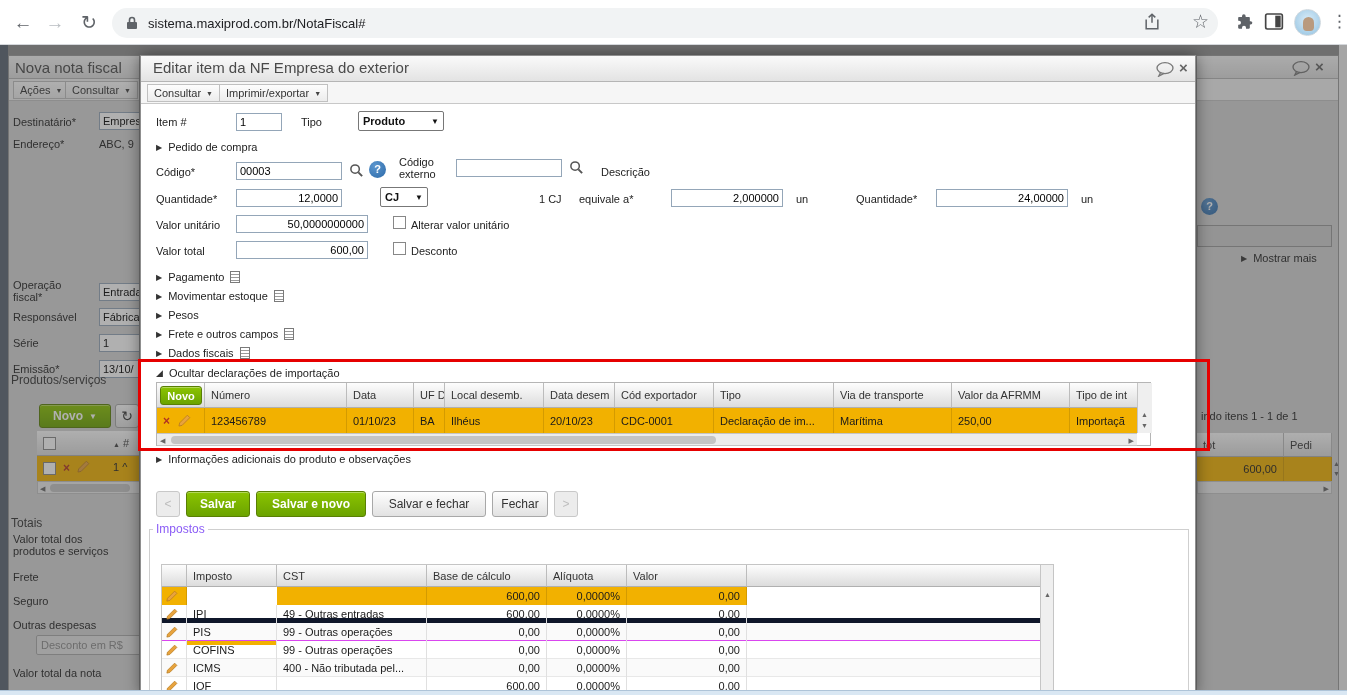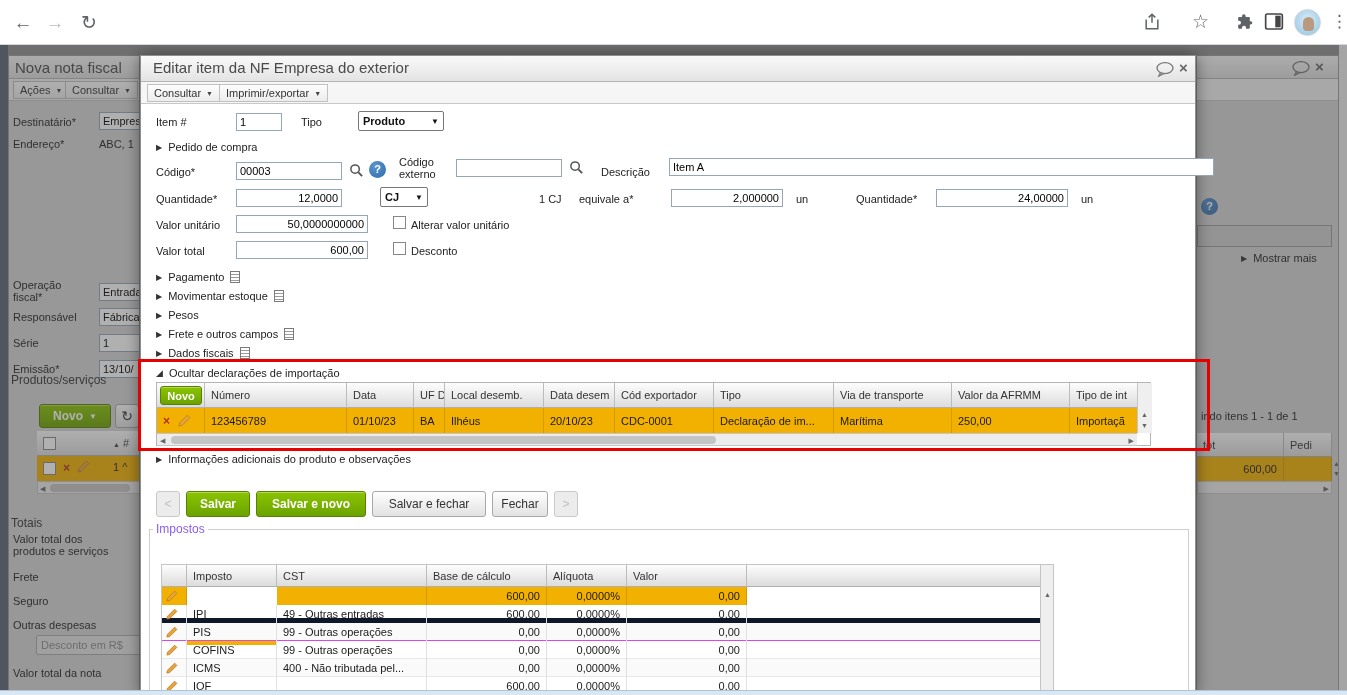--- a/index.html
+++ b/index.html
@@ -73,20 +73,29 @@
   .groupbox { position:absolute; border:1px solid #cfcfcf; }
   svg { display:block; }
 </style>
 </head>
 <body>
 
 <div class="browser">
   <div class="navbtn" style="left:10px;">←</div>
   <div class="navbtn dis" style="left:42px;">→</div>
   <div class="navbtn" style="left:76px;">↻</div>
+  <div class="urlpill">
+    <span>
+      <svg width="12" height="14" viewBox="0 0 12 14">
+          <rect x="1" y="6" width="10" height="7" rx="1" fill="#5f6368"></rect>
+          <path d="M3.5 6 V4 a2.5 2.5 0 0 1 5 0 V6" fill="none" stroke="#5f6368" stroke-width="1.6"></path>
+        </svg>
+    </span>
+    <span class="urltext">sistema.maxiprod.com.br/NotaFiscal#</span>
+  </div>
   <span class="chromeicon" style="left:1142px;">
     <svg width="20" height="20" viewBox="0 0 24 24" fill="none" stroke="#5f6368" stroke-width="1.8">
         <path d="M5 9 v11 h14 V9"></path>
         <path d="M12 13 V3"></path>
         <path d="M8 6.5 L12 2.8 L16 6.5"></path>
       </svg>
   </span>
   <span class="chromeicon" style="left:1192px;top:10px;font-size:19px;color:#5f6368;">☆</span>
   <span class="chromeicon" style="left:1234px;">
     <svg width="20" height="20" viewBox="0 0 24 24" fill="#5f6368">
@@ -120,21 +129,21 @@
         </div>
       <div class="mtab" style="left:56px;">
           <span>Consultar</span>
           <span class="car">▼</span>
         </div>
     </div>
 
     <span class="lbl" style="left:4px;top:60px;">Destinatário*</span>
     <div class="inp" style="left:90px;top:56px;width:42px;">Empres</div>
     <span class="lbl" style="left:4px;top:82px;">Endereço*</span>
-    <span class="lbl" style="left:90px;top:82px;">ABC, 1</span>
+    <span class="lbl" style="left:90px;top:82px;">ABC, 9</span>
 
     <span class="lbl lblw" style="left:4px;top:223px;width:80px;">Operação fiscal*</span>
     <div class="inp" style="left:90px;top:227px;width:42px;">Entrada</div>
     <span class="lbl" style="left:4px;top:255px;">Responsável</span>
     <div class="inp" style="left:90px;top:252px;width:42px;">Fábrica</div>
     <span class="lbl" style="left:4px;top:281px;">Série</span>
     <div class="inp" style="left:90px;top:278px;width:42px;">1</div>
     <span class="lbl" style="left:4px;top:307px;">Emissão*</span>
     <div class="inp" style="left:90px;top:304px;width:42px;">13/10/</div>
 
@@ -262,21 +271,20 @@
     <div class="helpico" style="left:228px;top:105px;">?</div>
     <span class="lbl lblw" style="left:258px;top:100px;width:58px;">Código externo</span>
     <div class="inp" style="left:315px;top:103px;width:106px;"></div>
     <span class="abs" style="left:428px;top:104px;">
       <svg width="15" height="15" viewBox="0 0 16 16">
           <circle cx="6.5" cy="6.5" r="4.5" fill="none" stroke="#555" stroke-width="1.6"></circle>
           <line x1="10" y1="10" x2="14" y2="14" stroke="#555" stroke-width="2"></line>
         </svg>
     </span>
     <span class="lbl" style="left:460px;top:110px;">Descrição</span>
-    <div class="inp" style="left:528px;top:102px;width:545px;">Item A</div>
 
     <span class="lbl" style="left:15px;top:137px;">Quantidade*</span>
     <div class="inp num" style="left:95px;top:133px;width:106px;">12,0000</div>
     <div class="sel" style="left:212px;top:131px;width:48px;">
       <span>CJ</span>
         <span class="car">▼</span>
     </div>
     <span class="lbl" style="left:398px;top:137px;">1 CJ</span>
     <span class="lbl" style="left:438px;top:137px;">equivale a*</span>
     <div class="inp num" style="left:530px;top:133px;width:112px;">2,000000</div>

